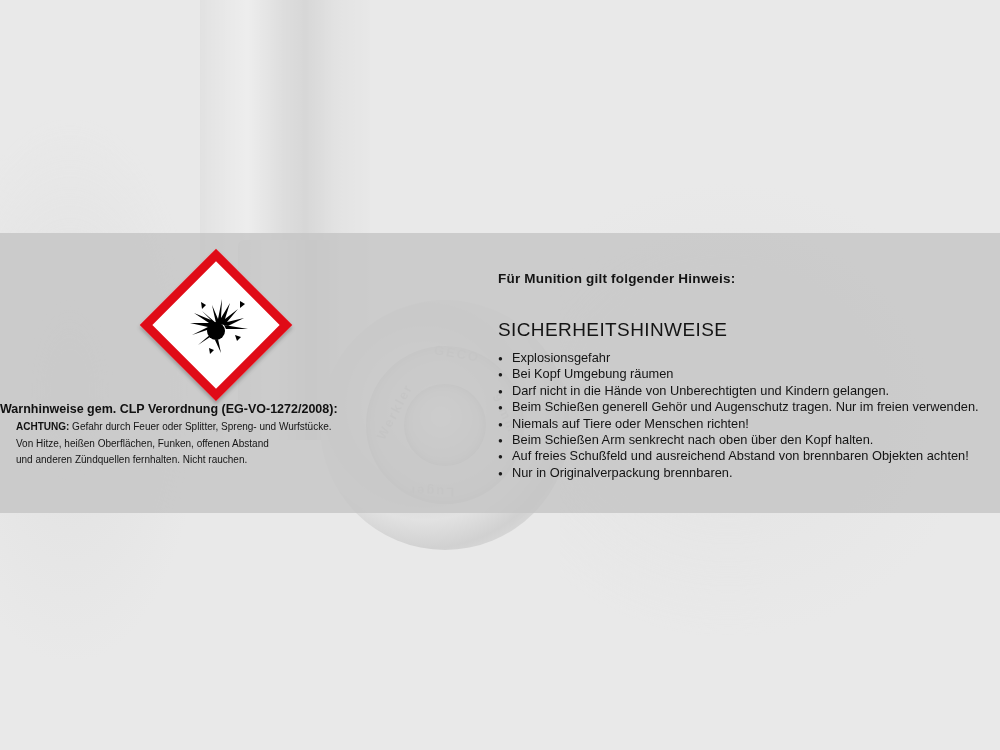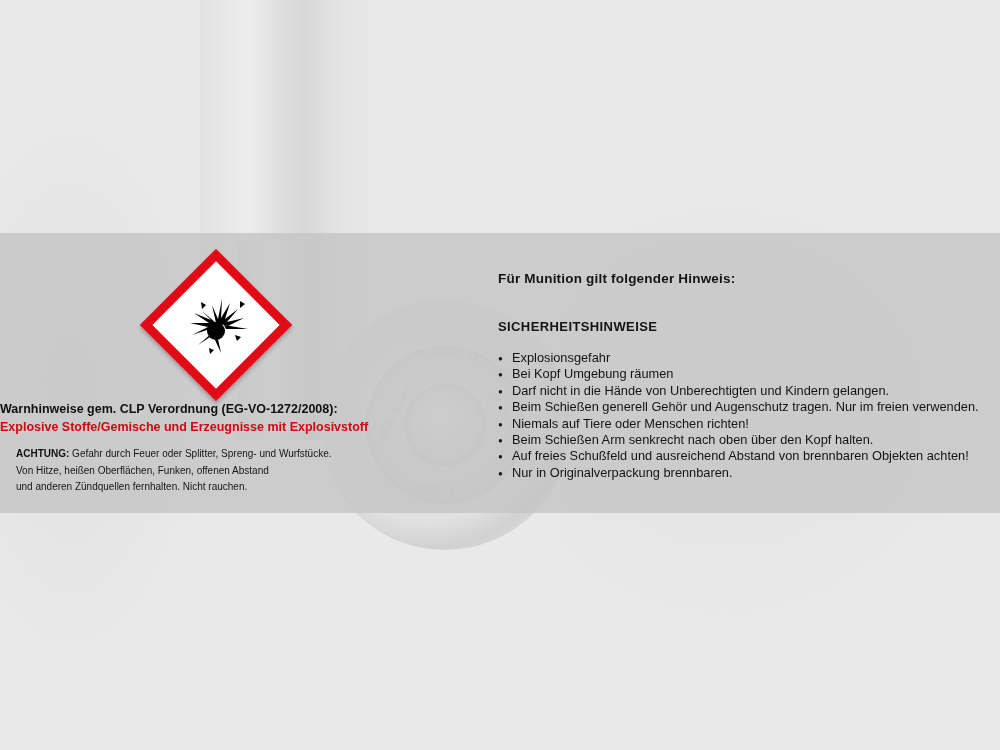--- a/index.html
+++ b/index.html
@@ -193,22 +193,22 @@
     left: 0;
     top: 38px;
     font-size: 13.5px;
     font-weight: bold;
     letter-spacing: 0.2px;
   }
   .r-sub {
     position: absolute;
     left: 0;
     top: 86px;
-    font-size: 13px;
-    font-weight: bold;
+    font-size: 19px;
+    font-weight: normal;
     letter-spacing: 0.4px;
   }
   .r-list {
     position: absolute;
     left: 0;
     top: 117px;
     width: 490px;
     margin: 0;
     padding: 0;
     list-style: none;
@@ -270,21 +270,20 @@
           <path d="M23 17 l5 3 -4 4 z"></path>
           <path d="M57 50 l6 2 -4 4 z"></path>
           <path d="M31 63 l5 2 -4 4 z"></path>
           <path d="M62 16 l5 3 -5 4 z"></path>
         </g>
       </svg>
     </div>
 
     <div class="warn-block">
       <div class="warn-title">Warnhinweise gem. CLP Verordnung (EG-VO-1272/2008):</div>
-      <div class="warn-sub">Explosive Stoffe/Gemische und Erzeugnisse mit Explosivstoff</div>
       <div class="warn-body">
         <b>ACHTUNG:</b>
         <span>Gefahr durch Feuer oder Splitter, Spreng- und Wurfstücke.</span><br>
         <span>Von Hitze, heißen Oberflächen, Funken, offenen Abstand</span><br>
         <span>und anderen Zündquellen fernhalten. Nicht rauchen.</span>
       </div>
     </div>
   </div>
 
   <div class="right-col">

